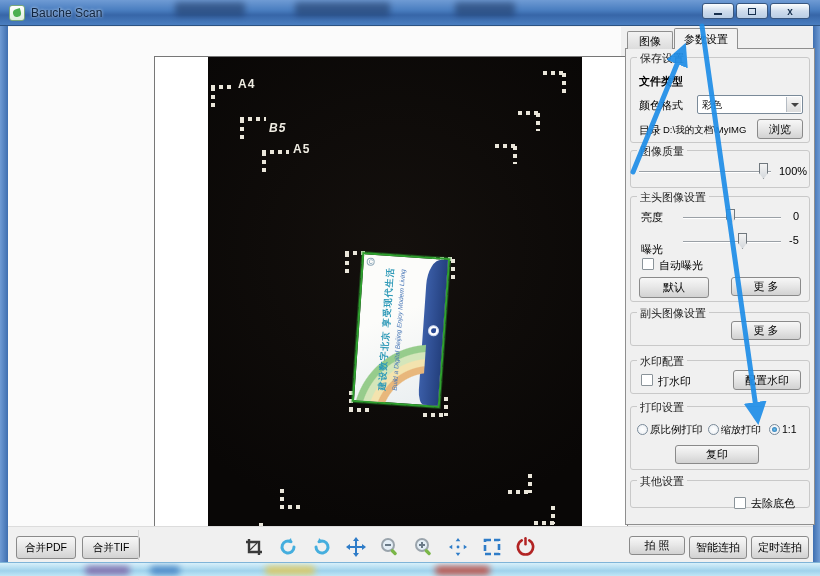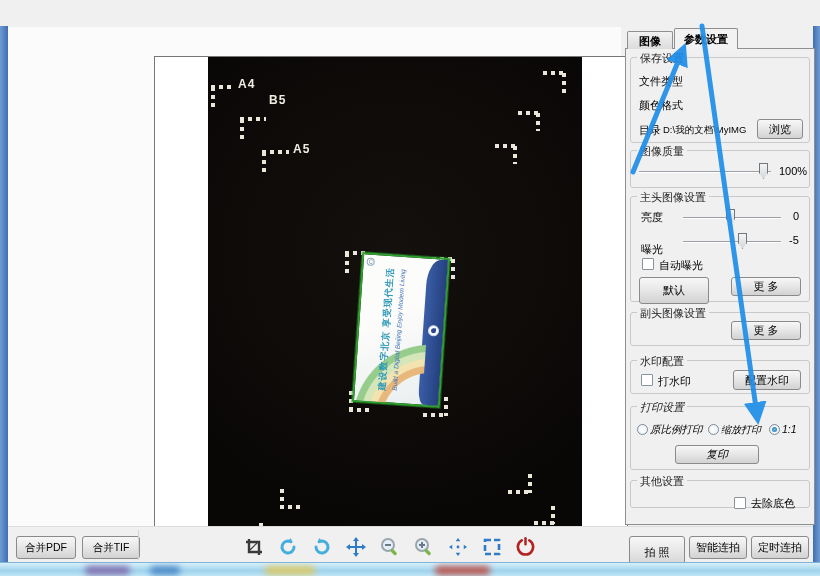--- a/index.html
+++ b/index.html
@@ -48,21 +48,21 @@
   .card-rainbow { position:absolute; left:0; bottom:0; width:68px; height:70px;
     background:radial-gradient(circle at 115% 125%, transparent 42%, #e8b77c 43% 48%, #f3e3ae 49% 54%, #d4e6ba 55% 60%, #96cc8c 61% 66%, transparent 67%); }
   .card-copy { position:absolute; left:3px; top:3px; width:8px; height:8px; border:1px solid #8fa8b8; border-radius:50%;
     color:#6d90a8; font-size:6px; line-height:7px; text-align:center; }
   .card-text { position:absolute; left:-38px; top:62px; width:140px; transform:rotate(-90deg); text-align:center; }
   .card-zh { font-size:9px; font-weight:bold; letter-spacing:1px; color:#2f9ab8; white-space:nowrap; }
   .card-en { font-size:6.5px; font-style:italic; color:#4a78b8; white-space:nowrap; margin-top:2px; }
 
   
   .tabpage { position:absolute; left:625px; top:48px; width:190px; height:477px; border:1px solid #8f8f8f; background:#f0f0f0; }
-  .tab { position:absolute; font-size:11px; text-align:center; border:1px solid #8f8f8f; border-bottom:none; border-radius:2px 2px 0 0;font-weight:bold; }
+  .tab { position:absolute; font-size:11px; text-align:center; border:1px solid #8f8f8f; border-bottom:none; border-radius:2px 2px 0 0; }
   .tab.inactive { left:627px; top:31px; width:46px; height:18px; line-height:18px; background:linear-gradient(#f2f2f2,#dcdcdc); }
   .tab.active { left:674px; top:28px; width:64px; height:21px; line-height:20px; background:#f2f2f2; z-index:3; }
 
   .group { position:absolute; left:630px; width:180px; border:1px solid #c9c9c9; border-radius:3px; }
   .group > .legend { position:absolute; top:-7px; left:6px; background:#f0f0f0; padding:0 3px; font-size:11px; color:#1c1c1c; }
   .lbl { position:absolute; font-size:11px; color:#000; white-space:nowrap; }
   .val { position:absolute; font-size:11px; color:#000; white-space:nowrap; }
 
   .select { position:absolute; height:19px; background:#fff; border:1px solid #7a8a99; border-radius:2px; font-size:10px;
     line-height:17px; padding-left:4px; }
@@ -86,33 +86,53 @@
   .vsep { position:absolute; left:138px; top:530px; width:1px; height:30px; background:#d5d5d5; }
   .tool-icons { position:absolute; left:243px; top:536px; display:flex; gap:13px; align-items:center; }
   .tico { width:21px; height:21px; display:flex; align-items:center; justify-content:center; }
 
   .annotations { position:absolute; left:0; top:0; z-index:40; pointer-events:none; }
 </style>
 </head>
 <body>
 <div id="app">
 
+  <div class="titlebar">
+    <div class="glass-blob" style="left:175px;width:70px;"></div>
+    <div class="glass-blob" style="left:295px;width:95px;"></div>
+    <div class="glass-blob" style="left:455px;width:60px;"></div>
+    <span class="app-icon">
+        <i></i>
+      </span>
+    <span class="win-title">Bauche Scan</span>
+    <div class="win-btns">
+      <div class="win-btn">
+          <span class="min-glyph"></span>
+        </div>
+      <div class="win-btn">
+          <span class="max-glyph"></span>
+        </div>
+      <div class="win-btn close">
+          <span>x</span>
+        </div>
+    </div>
+  </div>
   <div class="edge left"></div>
   <div class="edge right"></div>
 
   <div class="preview-panel">
     <div class="camera-frame">
       <div class="mat">
 
         <div class="dot-h" style="left:3px;top:28px;width:24px;"></div>
         <div class="dot-v" style="left:3px;top:30px;height:24px;"></div>
         <span class="size-lbl" style="left:30px;top:20px;">A4</span>
         <div class="dot-h" style="left:32px;top:60px;width:26px;"></div>
         <div class="dot-v" style="left:32px;top:62px;height:22px;"></div>
-        <span class="size-lbl" style="left:61px;top:36px;">B5</span>
+        <span class="size-lbl" style="left:61px;top:64px;font-style:italic;">B5</span>
         <div class="dot-h" style="left:54px;top:93px;width:27px;"></div>
         <div class="dot-v" style="left:54px;top:95px;height:22px;"></div>
         <span class="size-lbl" style="left:85px;top:85px;text-align:center;">A5</span>
 
         <div class="dot-h" style="left:335px;top:14px;width:23px;"></div>
         <div class="dot-v" style="left:354px;top:16px;height:20px;"></div>
         <div class="dot-h" style="left:310px;top:54px;width:22px;"></div>
         <div class="dot-v" style="left:328px;top:56px;height:18px;"></div>
         <div class="dot-h" style="left:287px;top:87px;width:22px;"></div>
         <div class="dot-v" style="left:305px;top:89px;height:18px;"></div>
@@ -152,22 +172,26 @@
       </div>
     </div>
   </div>
 
   <div class="tabpage"></div>
   <div class="tab inactive">图像</div>
   <div class="tab active">参数设置</div>
 
   <div class="group" style="top:57px;height:86px;">
     <span class="legend">保存设置</span>
-    <span class="lbl" style="left:8px;top:16px;">文件类型</span>
+    <span class="lbl" style="left:8px;top:16px;font-weight:bold;">文件类型</span>
     <span class="lbl" style="left:8px;top:40px;">颜色格式</span>
+    <div class="select" style="left:66px;top:37px;width:106px;">
+      <span>彩色</span>
+      <span class="arr"></span>
+    </div>
     <span class="lbl" style="left:8px;top:65px;">目录</span>
     <span class="val" style="left:32px;top:66px;font-size:9.5px;width:90px;overflow:hidden;">D:\我的文档\MyIMG</span>
     <div class="btn" style="left:126px;top:61px;width:46px;height:20px;">浏览</div>
   </div>
 
   <div class="group" style="top:150px;height:38px;">
     <span class="legend">图像质量</span>
     <div class="track" style="left:8px;top:20px;width:132px;"></div>
     <div class="thumb" style="left:128px;top:12px;"></div>
     <span class="val" style="left:148px;top:14px;">100%</span>
@@ -178,37 +202,37 @@
     <span class="lbl" style="left:10px;top:13px;">亮度</span>
     <div class="track" style="left:52px;top:20px;width:98px;"></div>
     <div class="thumb" style="left:95px;top:12px;"></div>
     <span class="val" style="left:162px;top:13px;">0</span>
     <span class="lbl" style="left:10px;top:37px;margin-top:8px;">曝光</span>
     <div class="track" style="left:52px;top:44px;width:98px;"></div>
     <div class="thumb" style="left:107px;top:36px;"></div>
     <span class="val" style="left:158px;top:37px;">-5</span>
     <div class="checkbox" style="left:11px;top:61px;"></div>
     <span class="lbl" style="left:28px;top:61px;">自动曝光</span>
-    <div class="btn" style="left:8px;top:80px;width:70px;height:27px;">默认</div>
+    <div class="btn" style="left:8px;top:80px;width:70px;height:21px;">默认</div>
     <div class="btn" style="left:100px;top:80px;width:70px;height:19px;">更 多</div>
   </div>
 
   <div class="group" style="top:312px;height:34px;">
     <span class="legend">副头图像设置</span>
     <div class="btn" style="left:100px;top:8px;width:70px;height:19px;">更 多</div>
   </div>
 
   <div class="group" style="top:360px;height:34px;">
     <span class="legend">水印配置</span>
     <div class="checkbox" style="left:10px;top:13px;"></div>
     <span class="lbl" style="left:27px;top:13px;">打水印</span>
     <div class="btn" style="left:102px;top:9px;width:68px;height:20px;">配置水印</div>
   </div>
 
-  <div class="group" style="top:406px;height:64px;font-style:italic;">
+  <div class="group" style="top:406px;height:64px;">
     <span class="legend">打印设置</span>
     <div class="radio" style="left:6px;top:17px;"></div>
     <span class="lbl" style="left:19px;top:16px;font-size:10.5px;">原比例打印</span>
     <div class="radio" style="left:77px;top:17px;"></div>
     <span class="lbl" style="left:90px;top:16px;font-size:10px;" data_bind="">缩放打印</span>
     <div class="radio checked" style="left:138px;top:17px;"></div>
     <span class="lbl" style="left:151px;top:16px;font-size:10.5px;">1:1</span>
     <div class="btn" style="left:44px;top:38px;width:84px;height:19px;">复印</div>
   </div>
 
@@ -287,21 +311,21 @@
         </svg>
     </span>
     <span class="tico">
       <svg width="19" height="19" viewBox="0 0 20 20">
           <path d="M6 3.5a8 8 0 1 0 8 0" stroke="#b22424" stroke-width="2.8" fill="none" stroke-linecap="round"></path>
           <rect x="8.7" y="0" width="2.6" height="9" rx="1.3" fill="#b22424"></rect>
         </svg>
     </span>
   </div>
 
-  <div class="btn" style="left:629px;top:536px;width:56px;height:32px;">拍 照</div>
+  <div class="btn" style="left:629px;top:536px;width:56px;height:19px;">拍 照</div>
   <div class="btn" style="left:689px;top:536px;width:58px;height:23px;">智能连拍</div>
   <div class="btn" style="left:751px;top:536px;width:58px;height:23px;">定时连拍</div>
 
   <div class="bottomglass">
     <div class="tb-blob" style="left:85px;width:45px;background:#7a5aa0;"></div>
     <div class="tb-blob" style="left:265px;width:50px;background:#e8c84a;"></div>
     <div class="tb-blob" style="left:435px;width:55px;background:#c23a2a;"></div>
     <div class="tb-blob" style="left:150px;width:30px;background:#3a7ac0;"></div>
   </div>
 

